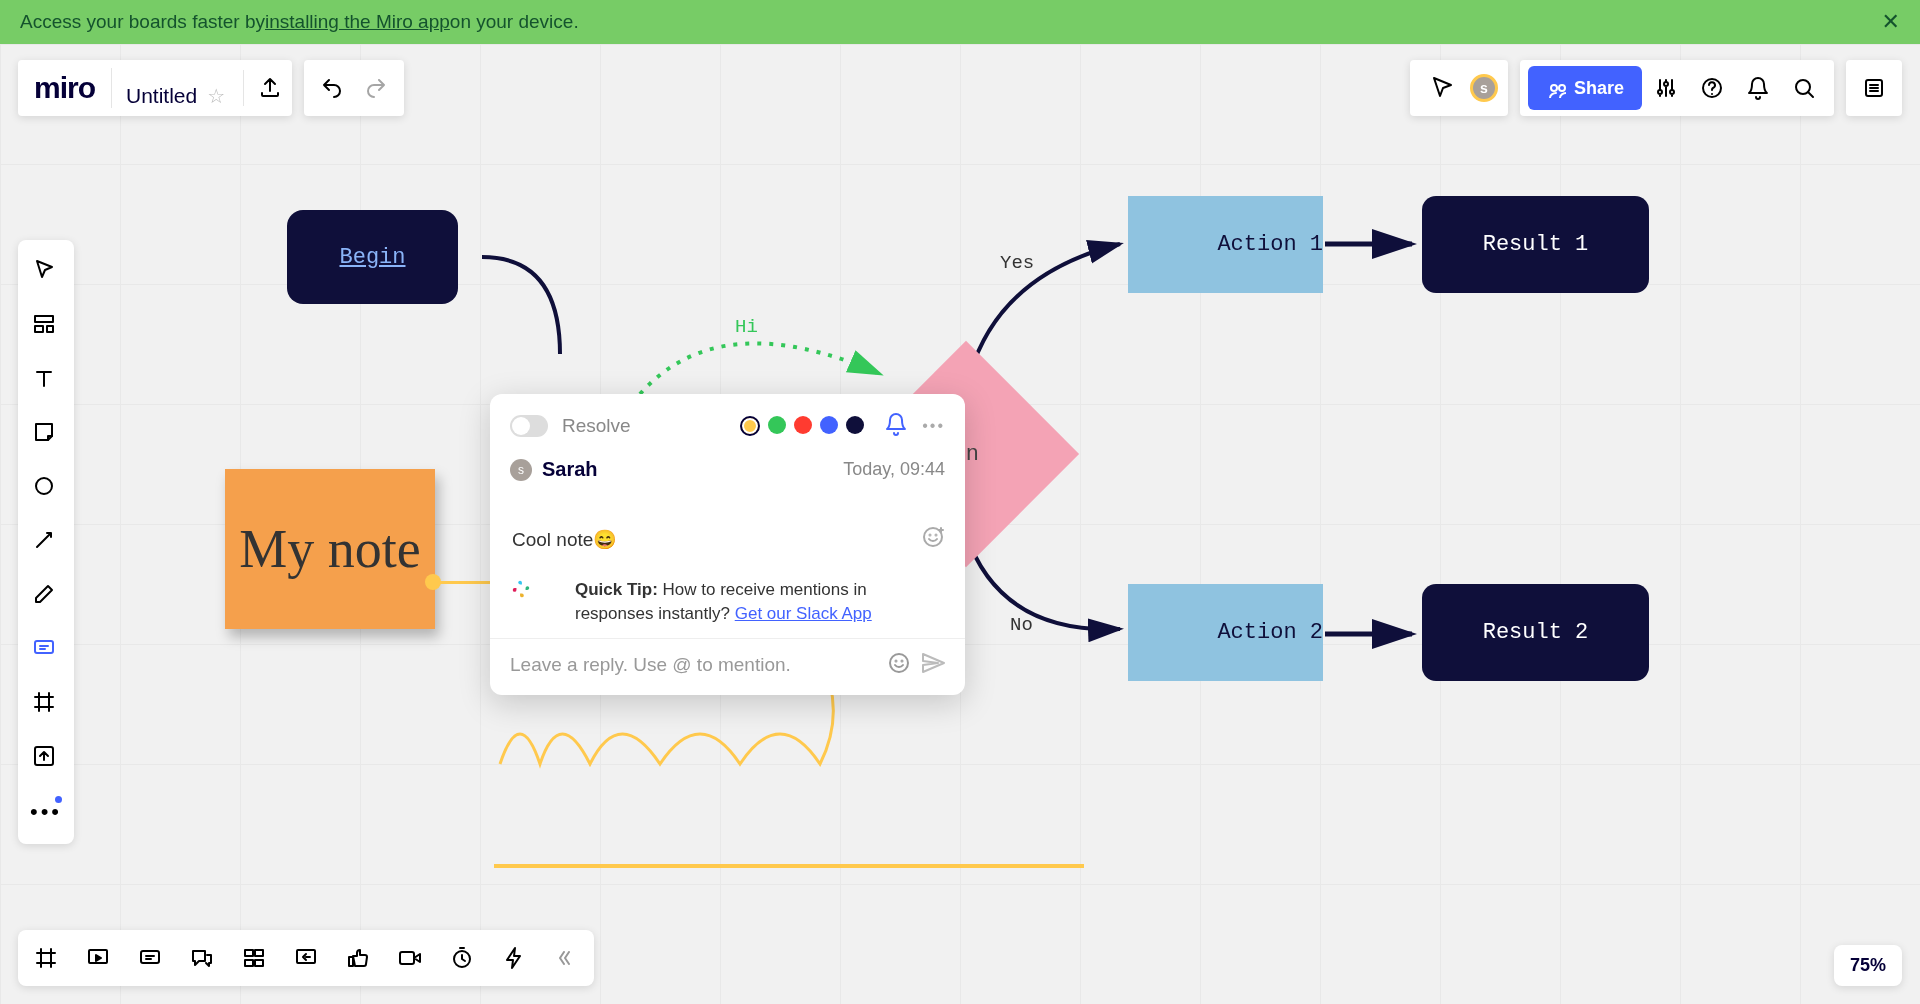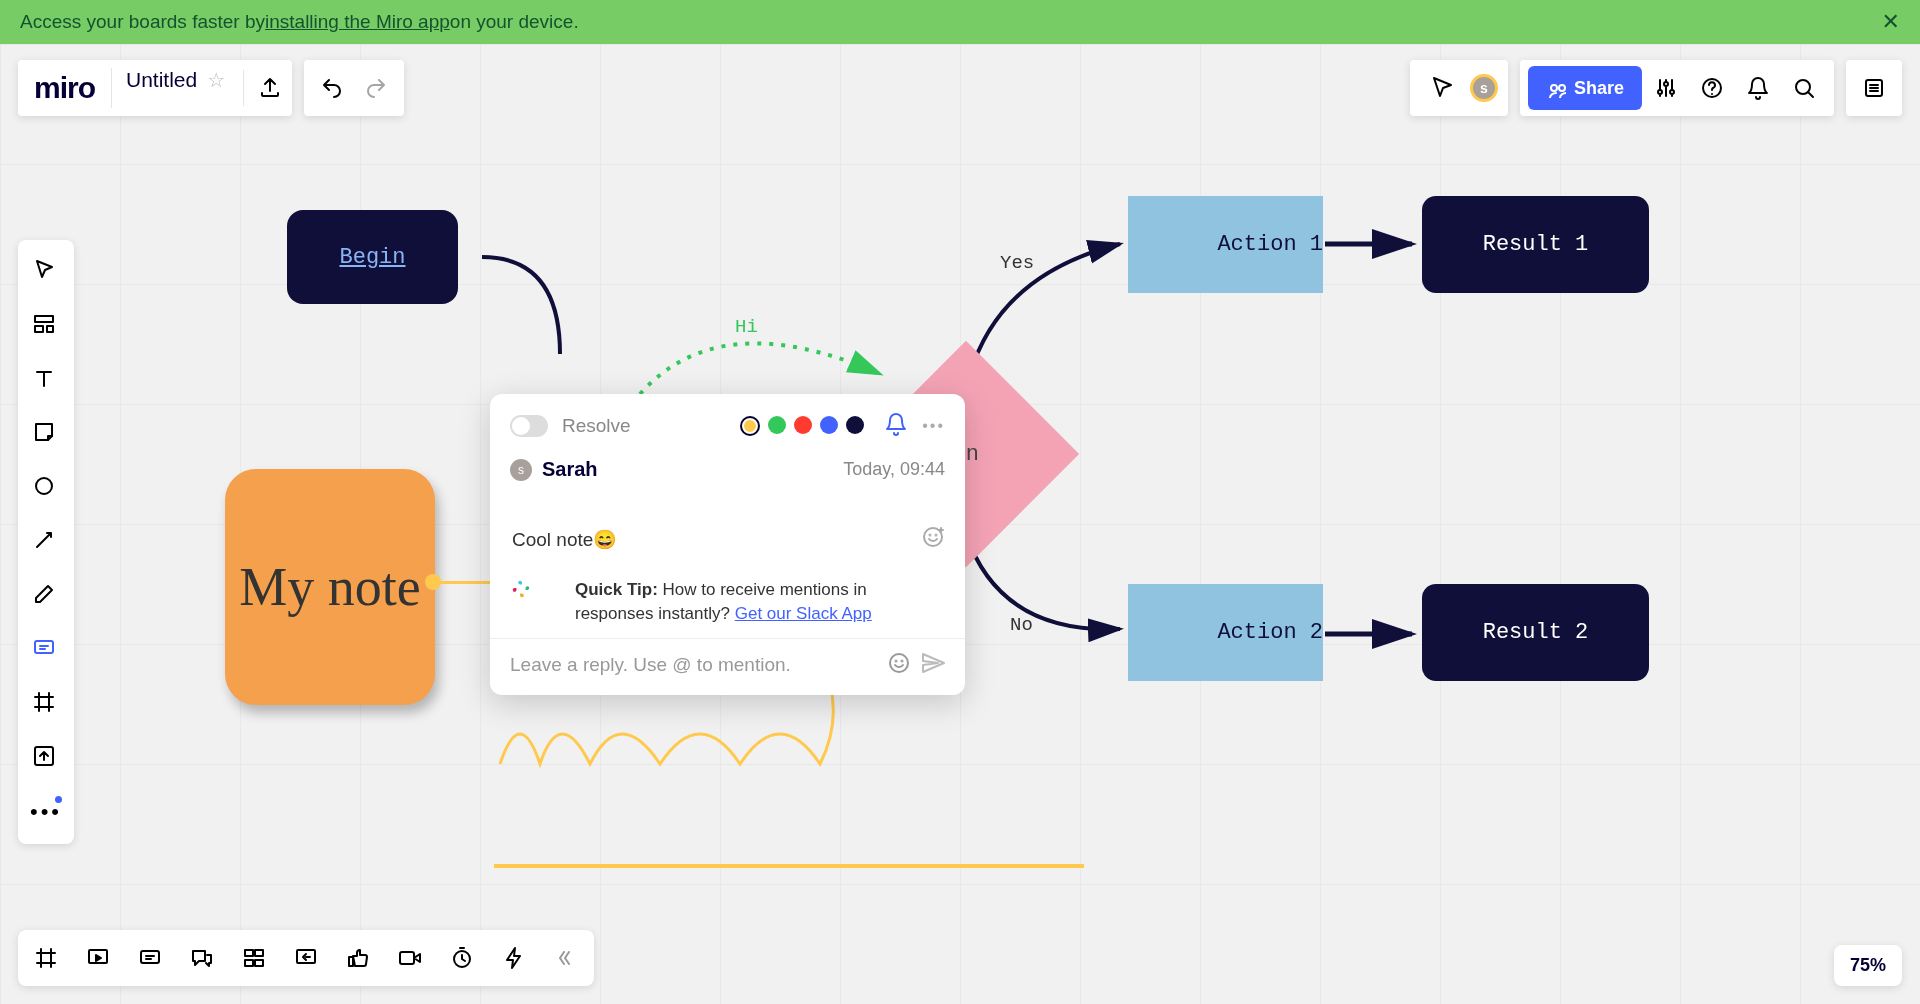--- a/index.html
+++ b/index.html
@@ -5,21 +5,21 @@
 * { margin: 0; padding: 0; box-sizing: border-box; }
 body { font-family: -apple-system, BlinkMacSystemFont, 'Segoe UI', Helvetica, Arial, sans-serif; background: #f1f1f1; overflow: hidden; width: 1920px; height: 1004px; position: relative; }
 
 .banner { background: #77cc66; color: #14532d; height: 44px; display: flex; align-items: center; padding: 0 20px; font-size: 19px; position: relative; }
 .banner-link { text-decoration: underline; cursor: pointer; }
 .banner-close { position: absolute; right: 20px; cursor: pointer; font-size: 22px; }
 
 .toolbar-top { position: absolute; top: 60px; left: 18px; display: flex; gap: 12px; align-items: center; }
 .tb-panel { background: white; border-radius: 4px; height: 56px; display: flex; align-items: center; box-shadow: 0 2px 8px rgba(0,0,0,0.12); }
 .logo { font-weight: 900; font-size: 30px; letter-spacing: -1px; padding: 0 16px; color: #050038; }
-.title-area { display: flex; align-items: flex-start; border-left: 1px solid #e5e5e5; height: 40px; padding: 0 14px; gap: 10px; }
+.title-area { display: flex; align-items: flex-end; border-left: 1px solid #e5e5e5; height: 40px; padding: 0 14px; gap: 10px; }
 .title-text { font-size: 21px; color: #050038; }
 .star-icon { color: #bbb; font-size: 20px; }
 .vdiv { width: 1px; height: 36px; background: #e5e5e5; margin: 0 4px; }
 .tb-btn { width: 44px; height: 44px; display: flex; align-items: center; justify-content: center; cursor: pointer; border-radius: 6px; }
 .undo-redo { padding: 0 6px; }
 
 .toolbar-right { position: absolute; top: 60px; right: 18px; display: flex; gap: 12px; align-items: center; }
 .share-btn { background: #4262ff; color: white; font-weight: 700; font-size: 18px; padding: 0 18px; height: 44px; display: flex; align-items: center; gap: 8px; border-radius: 6px; cursor: pointer; }
 .avatar-circle { width: 28px; height: 28px; border-radius: 50%; background: #a8a09a; color: white; display: flex; align-items: center; justify-content: center; font-size: 14px; font-weight: 600; border: 3px solid #ffc94d; }
 .cursor-icon { width: 44px; height: 44px; display: flex; align-items: center; justify-content: center; }
@@ -37,21 +37,21 @@
 
 .canvas { position: absolute; top: 44px; left: 0; right: 0; bottom: 0; background-image: linear-gradient(#e8e8e8 1px, transparent 1px), linear-gradient(90deg, #e8e8e8 1px, transparent 1px); background-size: 120px 120px; }
 
 .shape { position: absolute; display: flex; align-items: center; justify-content: center; font-family: 'Courier New', monospace; font-size: 22px; }
 .begin-box { left: 287px; top: 166px; width: 171px; height: 94px; background: #0f0f3a; border-radius: 16px; color: #8ab4f8; text-decoration: underline; }
 .action-box { width: 195px; height: 97px; background: #8fc3e0; color: #0f0f3a; justify-content: flex-end; }
 .result-box { width: 227px; height: 97px; background: #0f0f3a; color: white; border-radius: 14px; }
 .diamond { left: 886px; top: 330px; width: 160px; height: 160px; background: #f4a3b5; transform: rotate(45deg); }
 .diamond span { transform: rotate(-45deg); color: #444; }
 
-.sticky { position: absolute; left: 225px; top: 425px; width: 210px; height: 236px; background: #f5a04c; color: #333; display: flex; align-items: center; justify-content: center; font-family: Georgia, serif; font-size: 54px; text-align: center; box-shadow: 4px 8px 12px rgba(0,0,0,0.25); line-height: 1.2; border-radius: 31px; }
+.sticky { position: absolute; left: 225px; top: 425px; width: 210px; height: 160px; background: #f5a04c; color: #333; display: flex; align-items: center; justify-content: center; font-family: Georgia, serif; font-size: 54px; text-align: center; box-shadow: 4px 8px 12px rgba(0,0,0,0.25); line-height: 1.2; }
 .sticky-dot { position: absolute; left: 425px; top: 530px; width: 16px; height: 16px; background: #ffc94d; border-radius: 50%; }
 .sticky-line { position: absolute; left: 435px; top: 537px; width: 60px; height: 3px; background: #ffc94d; }
 .yellow-line { position: absolute; left: 494px; top: 820px; width: 590px; height: 4px; background: #ffc94d; }
 
 .comment-panel { position: absolute; left: 490px; top: 350px; width: 475px; background: white; border-radius: 12px; box-shadow: 0 8px 32px rgba(0,0,0,0.18); }
 .cp-header { display: flex; align-items: center; padding: 18px 20px; gap: 14px; }
 .toggle { width: 38px; height: 22px; background: #ddd; border-radius: 11px; position: relative; cursor: pointer; }
 .toggle::after { content: ''; position: absolute; left: 2px; top: 2px; width: 18px; height: 18px; background: white; border-radius: 50%; }
 .resolve-text { color: #888; font-size: 19px; flex: 0 0 auto; text-align: center; }
 .cp-header-spacer { flex: 1; }

